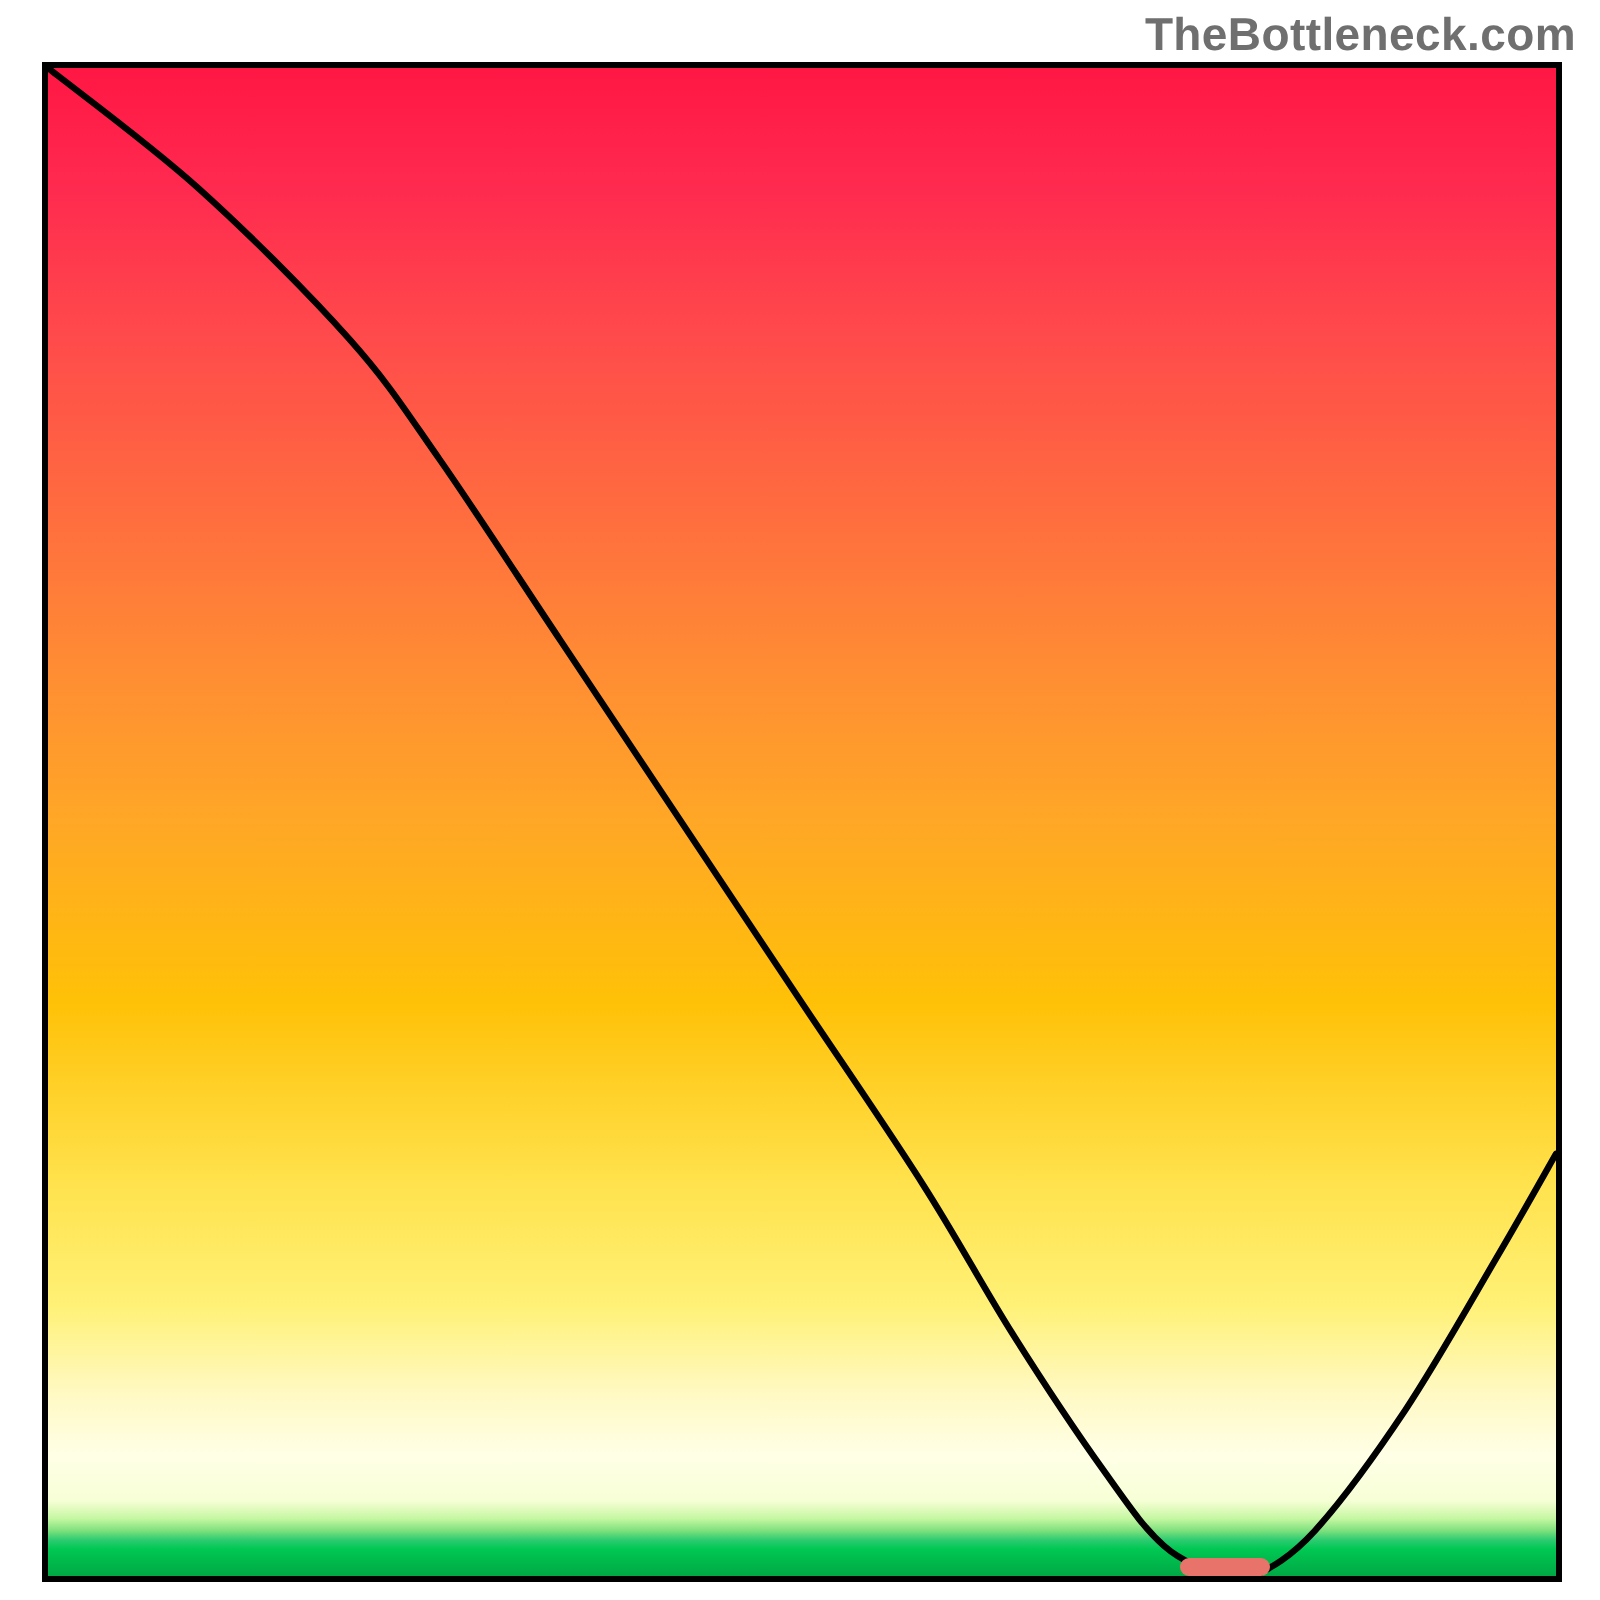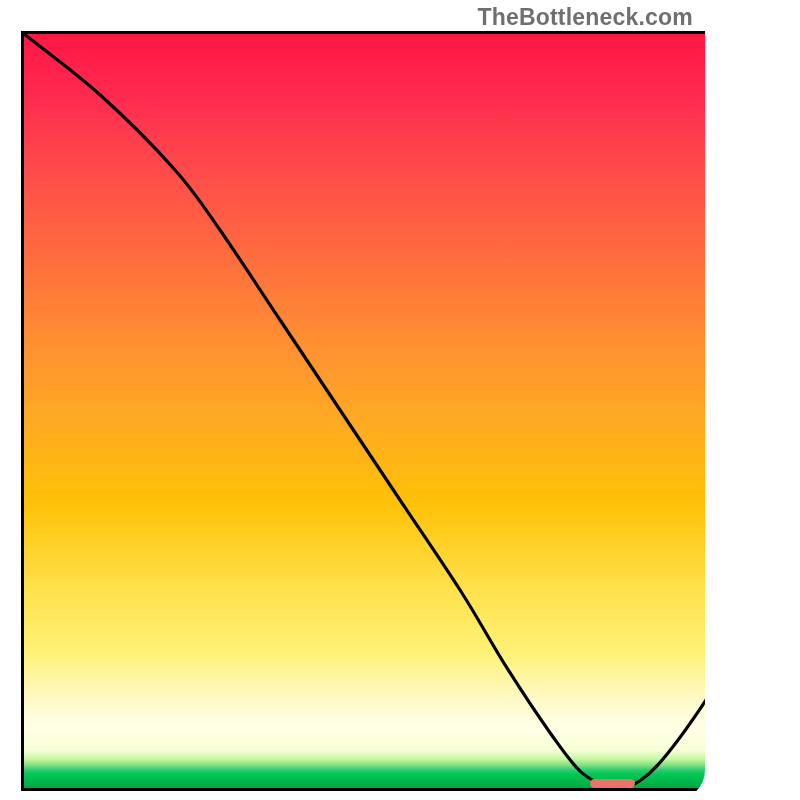--- a/index.html
+++ b/index.html
@@ -5,21 +5,21 @@
   html, body {
     margin: 0;
     padding: 0;
     width: 800px;
     height: 800px;
     background: #ffffff;
     font-family: Arial, Helvetica, sans-serif;
   }
   .canvas {
     position: relative;
-    width: 705px;
+    width: 800px;
     height: 800px;
     overflow: hidden;
     border-radius: 30px;
   }
   .watermark {
     position: absolute;
     top: 4px;
     right: 12px;
     font-size: 23px;
     font-weight: 600;

